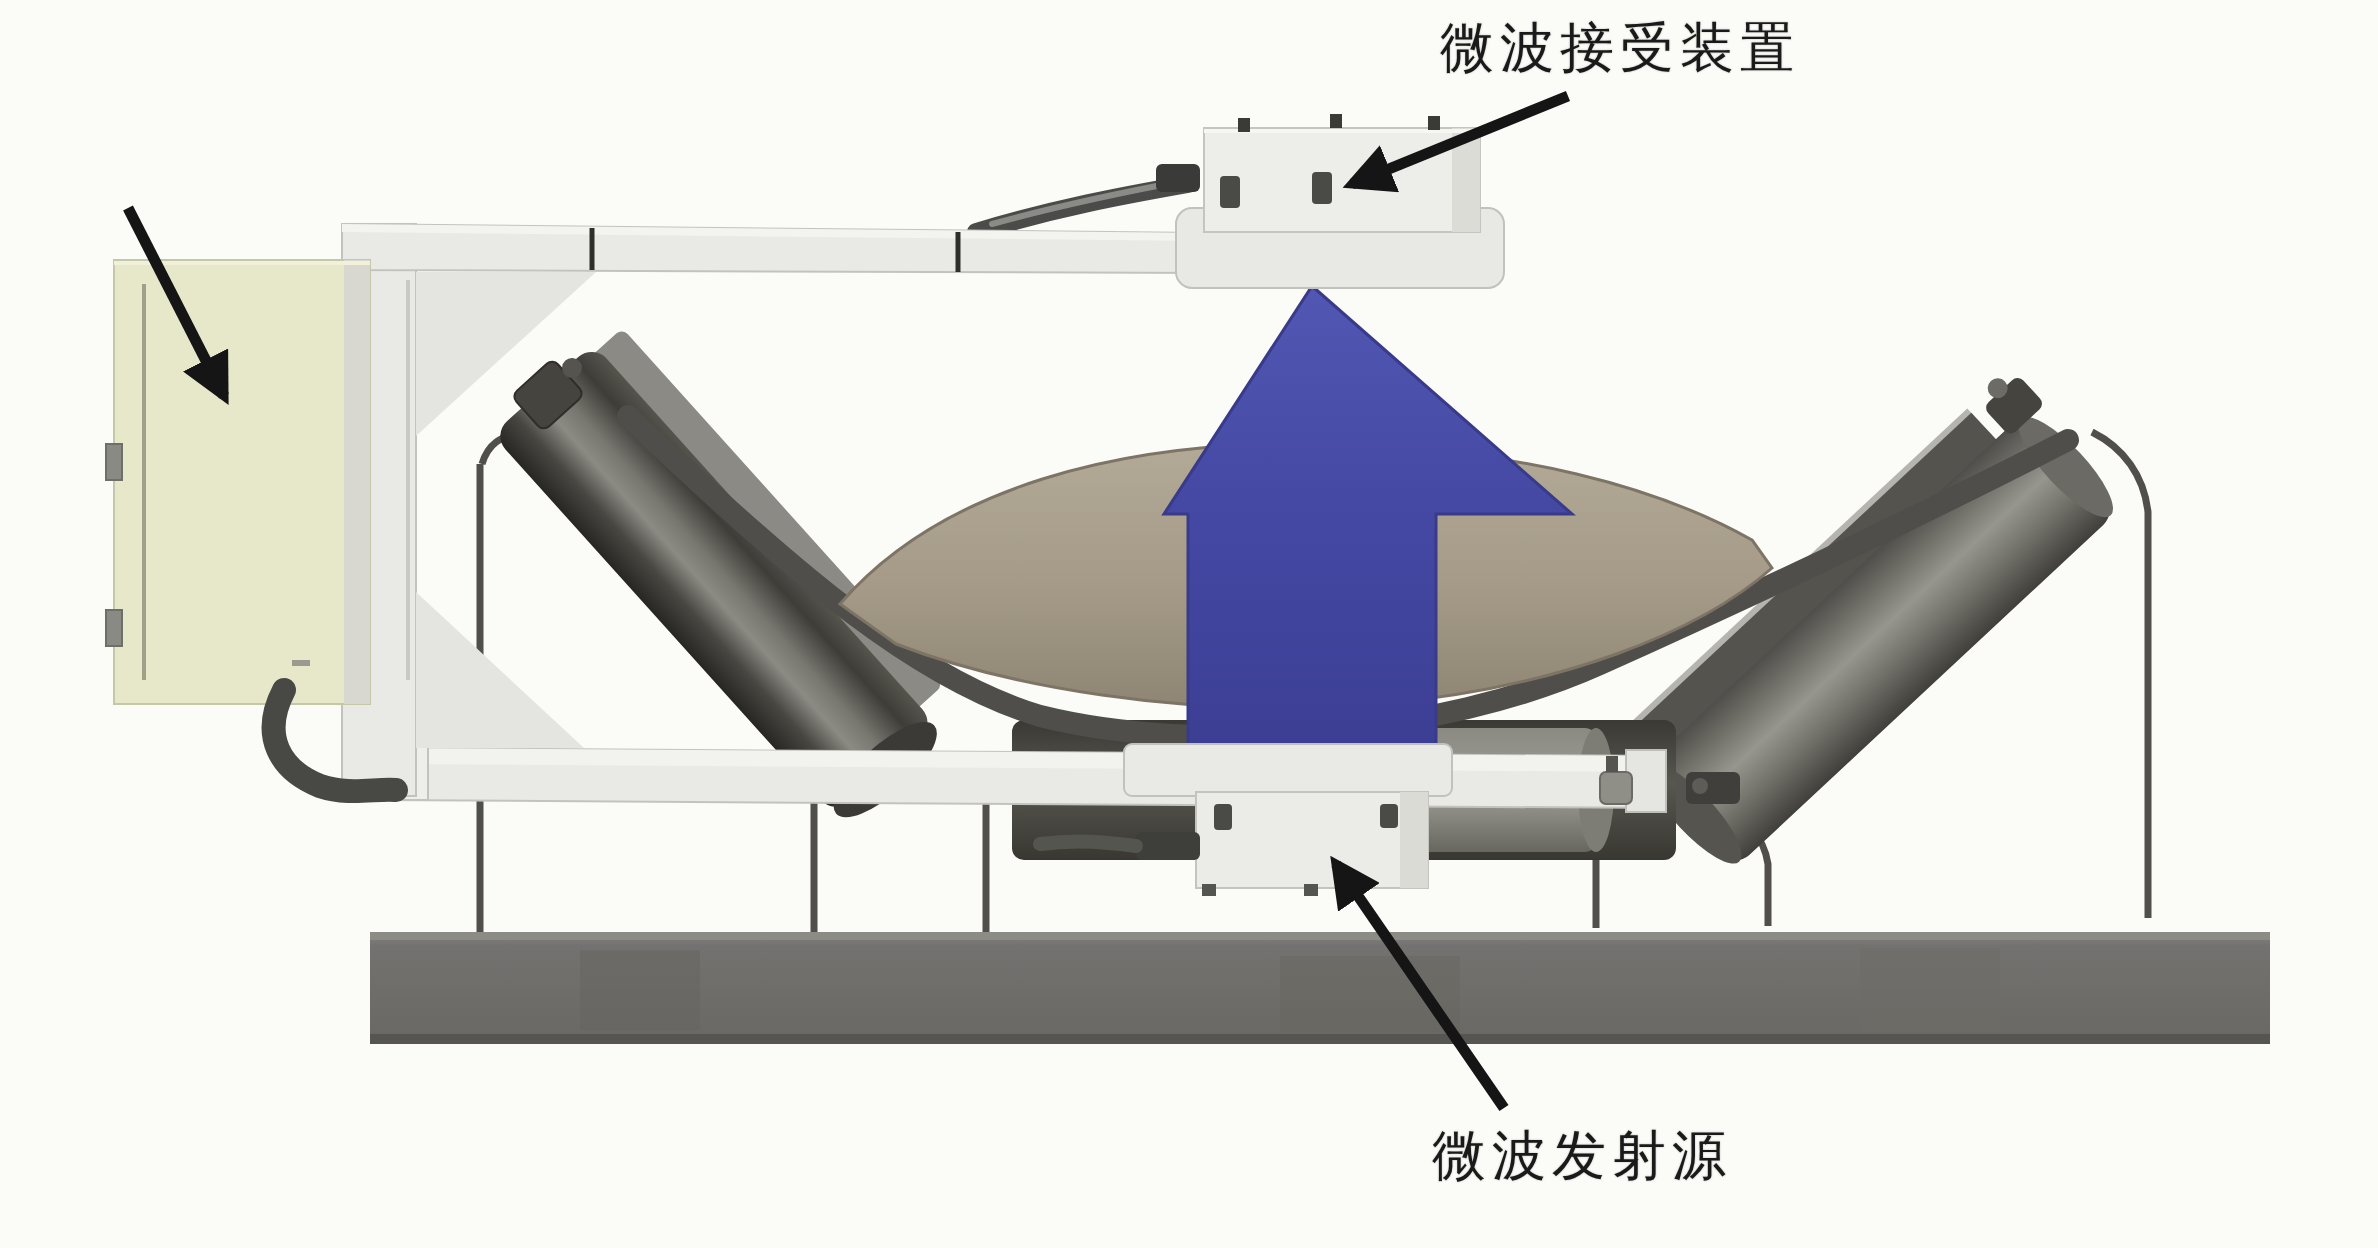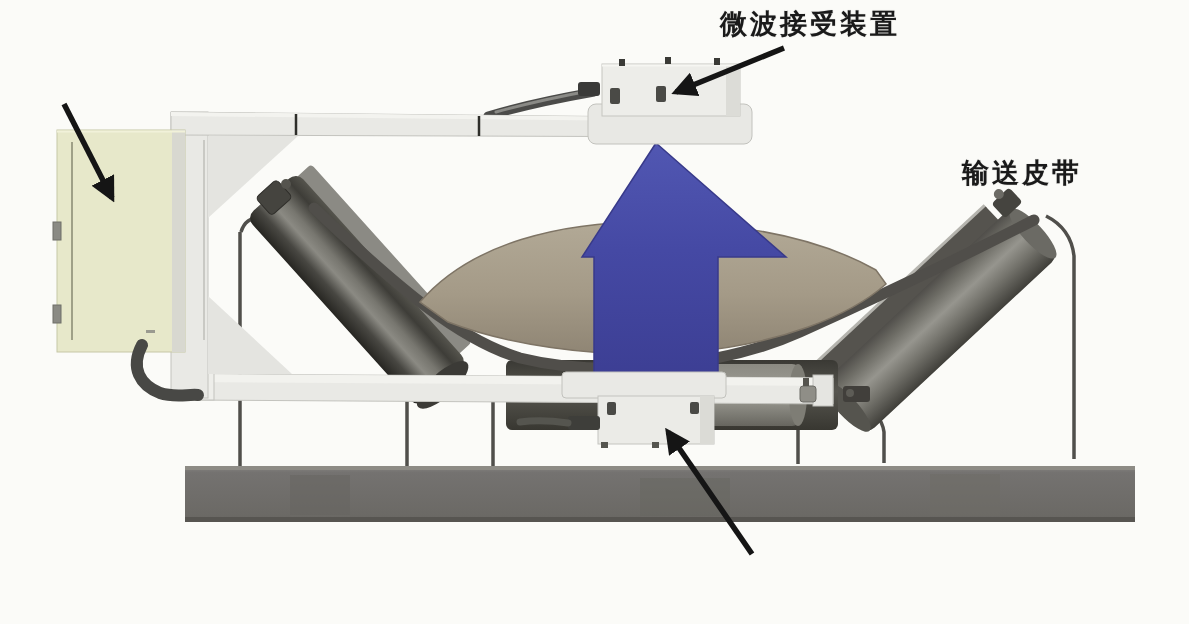--- a/index.html
+++ b/index.html
@@ -10,21 +10,21 @@
   .stage{
     position:relative;
     width:1189px;height:624px;
     background:#fbfbf8;
     overflow:hidden;
   }
   .stage svg{position:absolute;left:0;top:0;}
   .diagram-label{
     position:absolute;
     font-size:27px;
-    font-weight:700;
+    font-weight:400;
     color:#1a1a1a;
     letter-spacing:3px;
     white-space:nowrap;
     text-shadow:0 0 1px rgba(40,40,40,.35);
   }
   .lbl-cabinet{left:26px;top:58px;}
   .lbl-receiver{left:720px;top:6px;}
   .lbl-belt{left:962px;top:155px;}
   .lbl-emitter{left:716px;top:560px;}
 </style>
@@ -199,15 +199,15 @@
     <g stroke="#151515" stroke-width="5.5" fill="none">
       <line x1="64" y1="104" x2="112" y2="198" marker-end="url(#ah)"></line>
       <line x1="784" y1="48" x2="676" y2="92" marker-end="url(#ah)"></line>
       <line x1="752" y1="554" x2="668" y2="432" marker-end="url(#ah)"></line>
     </g>
   </svg>
 
 
   <div class="diagram-label lbl-receiver">微波接受装置</div>
 
-  <div class="diagram-label lbl-belt">输送皮带</div>
-
+
+  <div class="diagram-label lbl-emitter">微波发射源</div>
 </div>
 
 </body></html>

